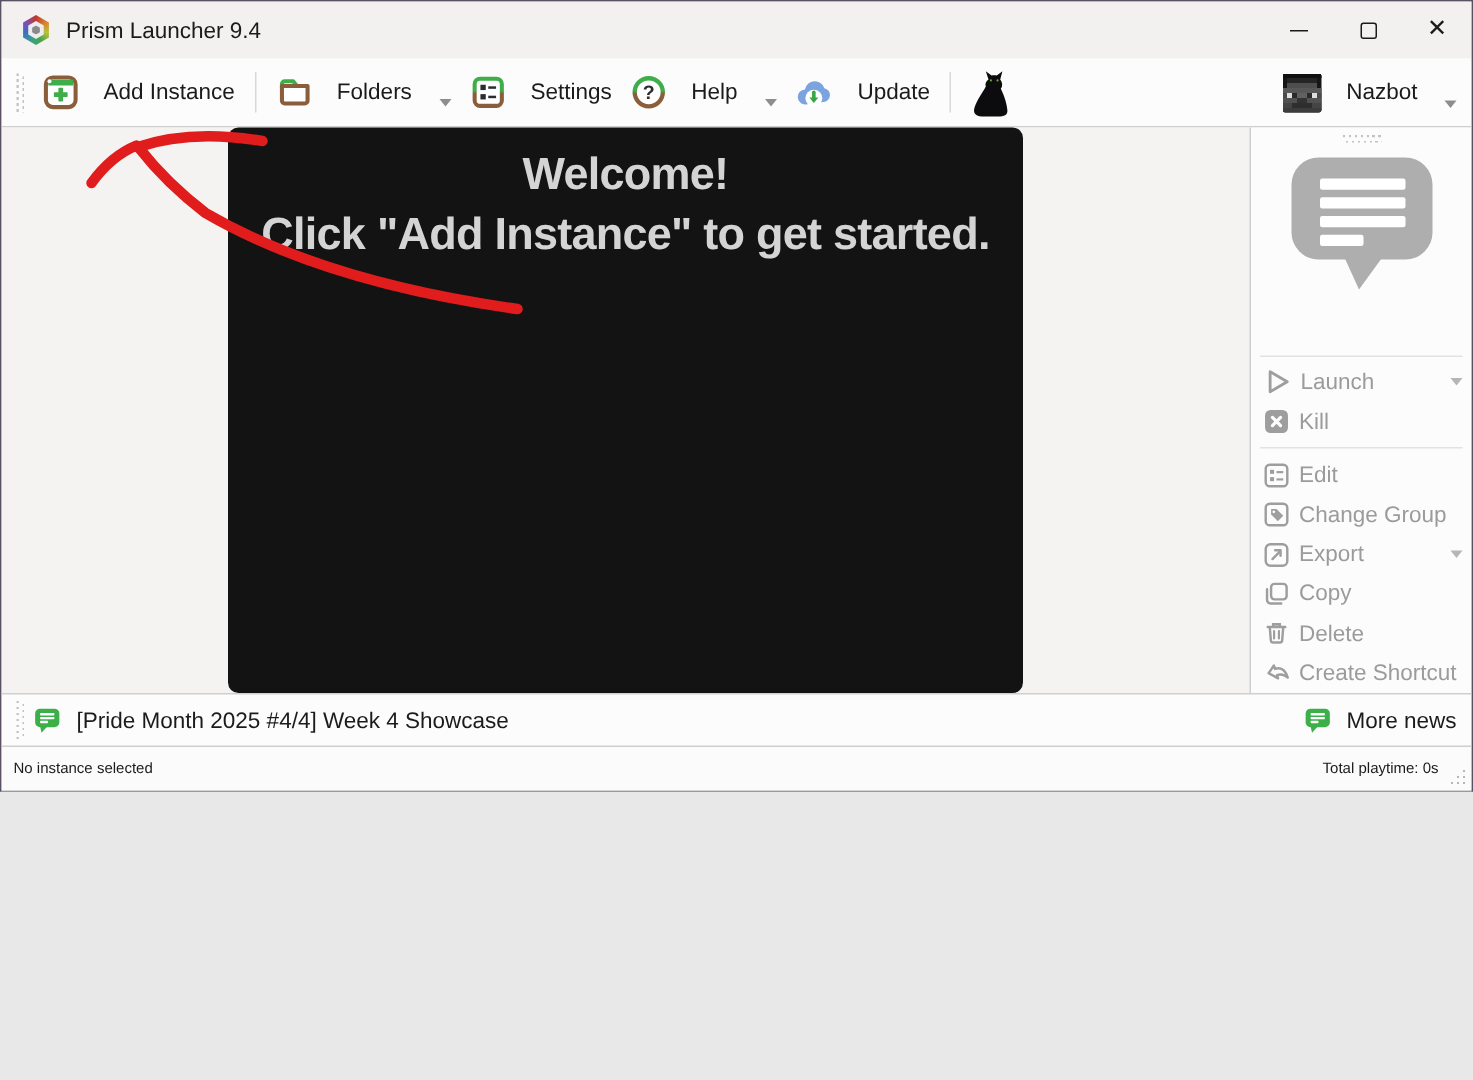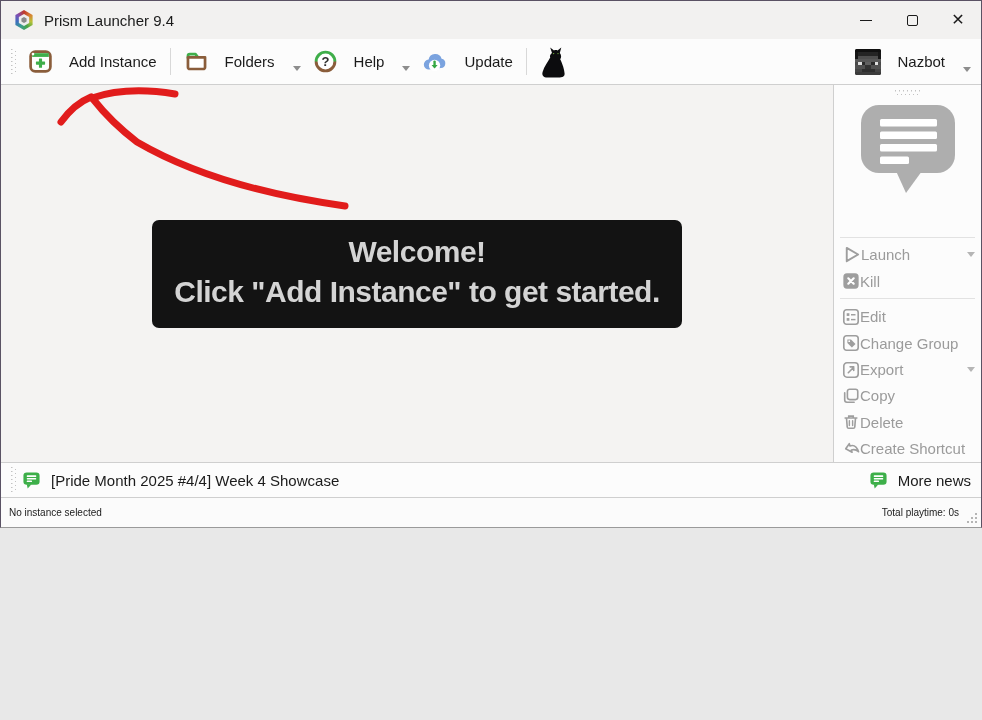--- a/index.html
+++ b/index.html
@@ -75,21 +75,21 @@
     border-top:5px solid #8d8d8d;
   }
   .toolbar-spacer { flex:1; }
   .avatar-img { width:26px; height:26px; border-radius:2px; display:block; }
 
   
   .content { flex:1; display:flex; position:relative; min-height:0; }
   .main-area {
     flex:1; background:#f4f3f2;
     border-right:1px solid #cfcfcf;
-    display:flex; align-items:center; justify-content:center;
+    display:flex; justify-content:center;
     position:relative;
   }
   .welcome-box {
     background:#131313; border-radius:7px;
     padding:12px 22px 16px 22px;
     text-align:center;
   }
   .welcome-line { color:#d4d4d4; font-weight:bold; font-size:30px; line-height:40px; letter-spacing:-0.5px; }
   .arrow-svg { position:absolute; left:0; top:0; pointer-events:none; overflow:visible; }
 
@@ -105,21 +105,21 @@
     background-image:
       repeating-linear-gradient(to right, #c2c2c2 0 1.5px, transparent 1.5px 4px),
       repeating-linear-gradient(to right, #c2c2c2 0 1.5px, transparent 1.5px 4px);
     background-size:100% 1.5px, 100% 1.5px;
     background-position:0 0, 2px 3.5px;
     background-repeat:no-repeat;
   }
   .bubble-wrap { display:flex; justify-content:center; margin:2px 0 38px 0; }
   .sb-sep { border:none; border-top:1px solid #e2e2e2; margin:4px 6px; }
   .sb-btn {
-    display:flex; align-items:center; 
+    display:flex; align-items:center; gap:6px;
     height:29px; padding:0 6px 0 8px;
     font-size:15px; color:#9b9b9b;
     background:transparent; border:none; width:100%;
   }
   .sb-btn .sb-arrow {
     margin-left:auto; width:0; height:0;
     border-left:4px solid transparent; border-right:4px solid transparent;
     border-top:5px solid #b5b5b5;
   }
   .sb-icon { flex:0 0 auto; display:block; }
@@ -204,20 +204,30 @@
 
     <button class="tb-btn">
       <svg class="sb-icon" width="25" height="25" viewBox="0 0 24 24">
         <path d="M3.8 9 V6.8 a1.8 1.8 0 0 1 1.8 -1.8 h5.4 l2.4 3" fill="none" stroke="#3fae4a" stroke-width="2.6" stroke-linejoin="round"></path>
         <path d="M3.8 8 h16.4 v9.4 a1.8 1.8 0 0 1 -1.8 1.8 H5.6 a1.8 1.8 0 0 1 -1.8 -1.8 z" fill="#fff" stroke="#8a5d3b" stroke-width="2.6" stroke-linejoin="round"></path>
       </svg>
       <span>Folders</span>
       <span class="dd-arrow"></span>
     </button>
 
+    <button class="tb-btn">
+      <svg class="sb-icon" width="25" height="25" viewBox="0 0 24 24">
+        <rect x="3.3" y="3.3" width="17.4" height="17.4" rx="3.5" fill="#fff" stroke="url(#gb)" stroke-width="2.6"></rect>
+        <rect x="7" y="7.2" width="3.4" height="3.4" fill="#2d2d2d"></rect>
+        <rect x="12" y="8.2" width="5" height="1.6" fill="#2d2d2d"></rect>
+        <rect x="7" y="13.2" width="3.4" height="3.4" fill="#2d2d2d"></rect>
+        <rect x="12" y="14.2" width="5" height="1.6" fill="#2d2d2d"></rect>
+      </svg>
+      <span>Settings</span>
+    </button>
 
     <button class="tb-btn">
       <svg class="sb-icon" width="25" height="25" viewBox="0 0 24 24">
         <circle cx="12" cy="12" r="9" fill="#fff" stroke="url(#gb)" stroke-width="2.8"></circle>
         <text x="12" y="16.2" text-anchor="middle" font-family="Liberation Sans, sans-serif" font-size="12.5" font-weight="bold" fill="#2d2d2d">?</text>
       </svg>
       <span>Help</span>
       <span class="dd-arrow"></span>
     </button>
 

